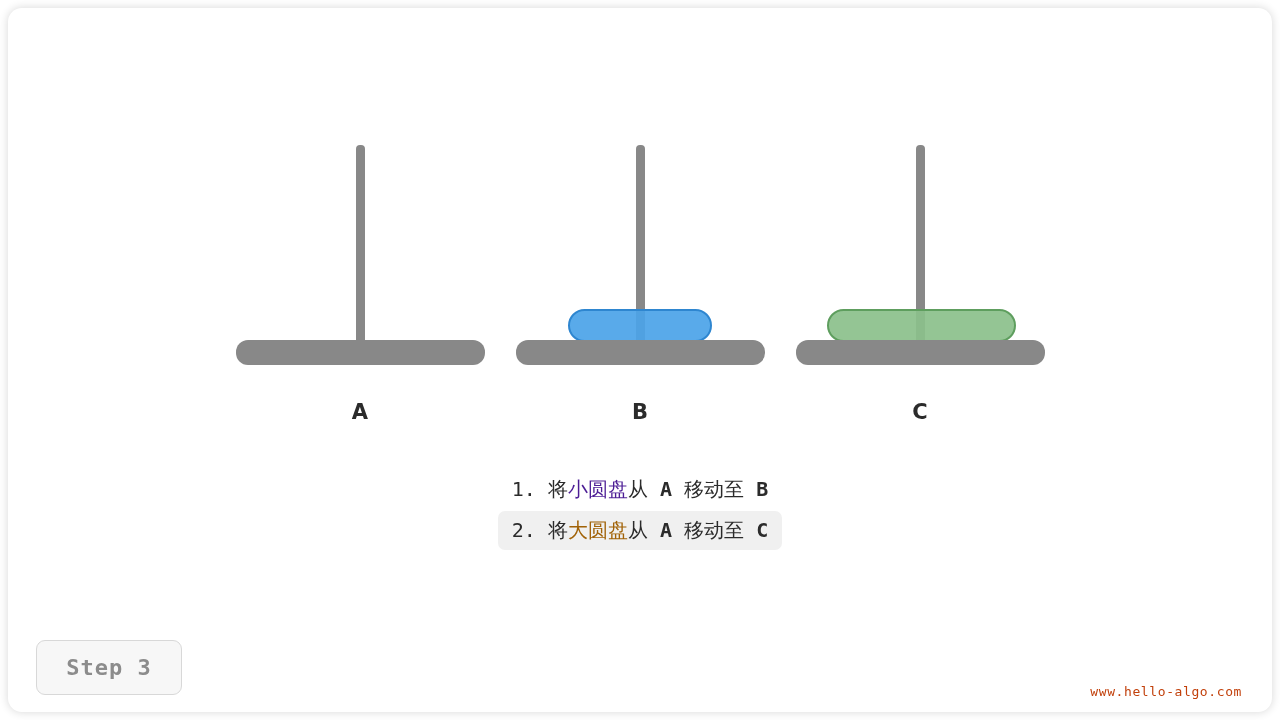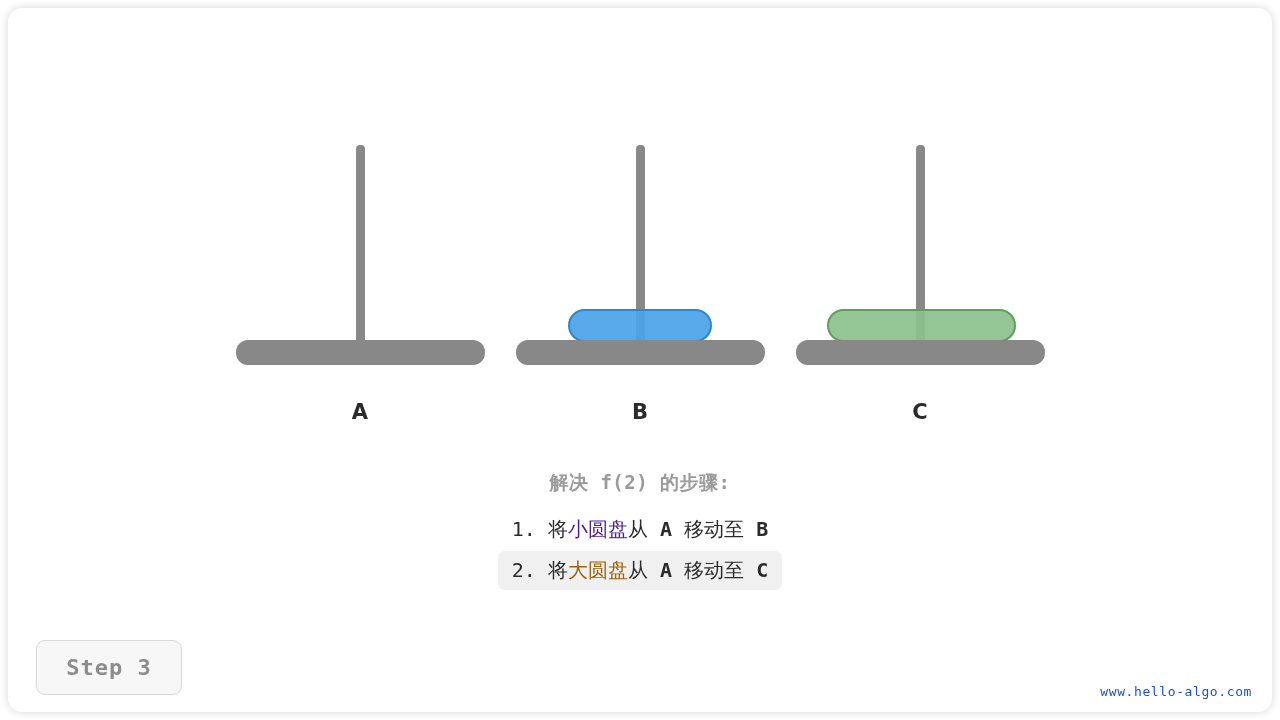--- a/index.html
+++ b/index.html
@@ -136,25 +136,25 @@
     font-size: 22px;
     font-weight: bold;
     color: #8c8c8c;
     letter-spacing: 1px;
     text-align: center;
   }
 
   
   .watermark {
     position: absolute;
-    right: 28px;
+    right: 38px;
     bottom: 21px;
     font-family: "DejaVu Sans Mono", "Liberation Mono", monospace;
     font-size: 13px;
-    color: #1d4ed8;
+    color: #c2410c;
     letter-spacing: 0.6px;
   }
 </style>
 </head>
 <body>
 
 <div id="canvas">
 
   <div class="card-frame"></div>
 
@@ -172,21 +172,20 @@
       </div>
       <div class="tower">
         <div class="pole" style="left: 916px; top: 145px; height: 200px;"></div>
         <div class="base" style="left: 796px; top: 340px; width: 249px;"></div>
         <div class="disk disk-large" style="left: 827px; top: 309px; width: 189px; height: 33px;"></div>
         <div class="tower-label" style="left: 880px; top: 400px; width: 80px;">C</div>
       </div>
     </div>
 
   <div class="caption">
-    <div class="caption-title">解决 f(2) 的步骤:</div>
     <div class="steps" id="steps-list"><div class="step-line"><span>1.</span> <span>将</span><span class="tok-blue">小圆盘</span><span>从</span> <span class="tok-bold">A</span> <span>移动至</span> <span class="tok-bold">B</span></div><div class="step-line highlight"><span>2.</span> <span>将</span><span class="tok-green">大圆盘</span><span>从</span> <span class="tok-bold">A</span> <span>移动至</span> <span class="tok-bold">C</span></div></div>
   </div>
 
   <div class="step-badge">Step 3</div>
 
   <div class="watermark">www.hello-algo.com</div>
 
 </div>
 
 </body></html>

